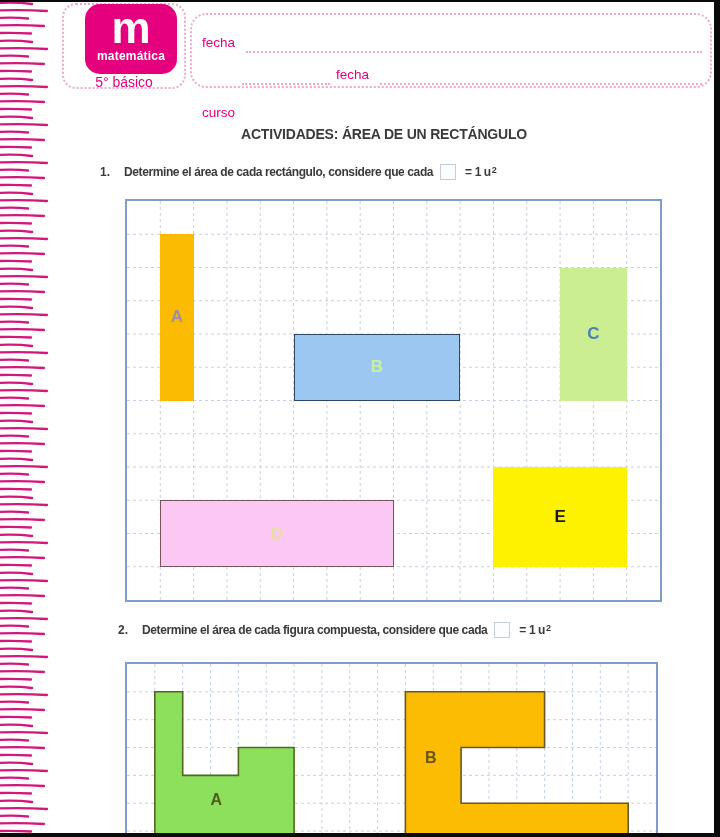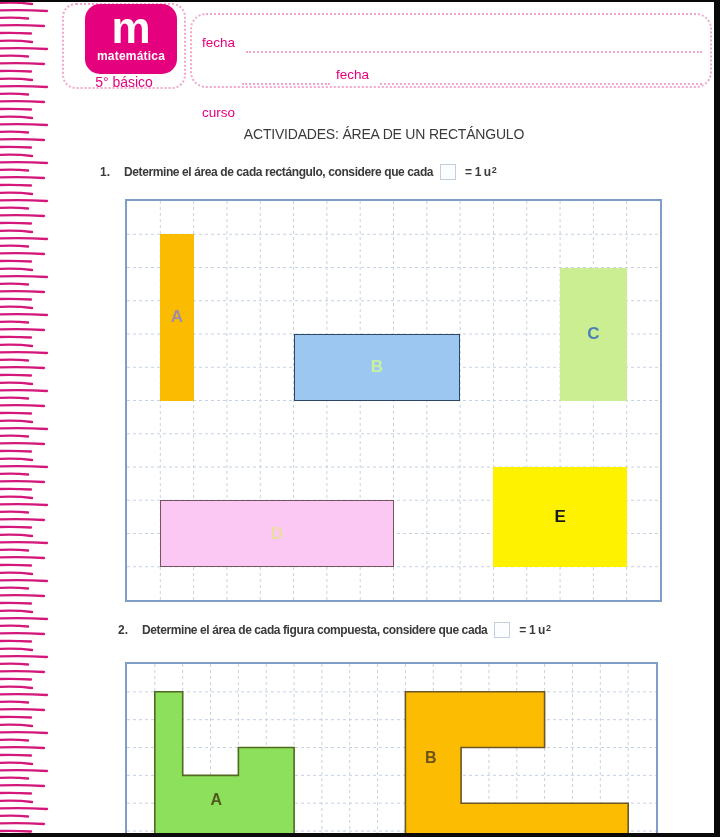--- a/index.html
+++ b/index.html
@@ -25,21 +25,21 @@
   .grade{position:absolute;left:0;width:100%;top:69px;text-align:center;color:var(--brand);
     font-weight:normal;font-size:14px;}
 
   .fields{position:absolute;left:190px;top:13px;width:522px;height:75px;
     border:2px dotted var(--dotted);border-radius:16px;color:var(--brand);
     font-size:13.5px;z-index:10;}
   .f-label{position:absolute;}
   .dotline{position:absolute;border-bottom:2px dotted var(--dotted);height:1px;}
 
   .title{position:absolute;top:126px;left:60px;right:12px;text-align:center;
-    font-weight:normal;font-size:14px;letter-spacing:-.2px;color:var(--text);}
+    font-weight:bold;font-size:14px;letter-spacing:-.2px;color:var(--text);}
 
   .q{position:absolute;display:flex;align-items:center;font-weight:bold;
     font-size:12px;letter-spacing:-.4px;color:var(--text);white-space:nowrap;}
   #q1{left:100px;top:164px;}
   #q2{left:118px;top:622px;}
   .qnum{margin-right:14px;letter-spacing:0;}
   .unitbox{display:inline-block;width:16px;height:16px;border:1px solid #C4D0E0;
     background:#FCFDFE;margin:0 9px 0 7px;}
   .usup{font-size:9px;align-self:flex-start;margin-top:1px;margin-left:1px;}
 

